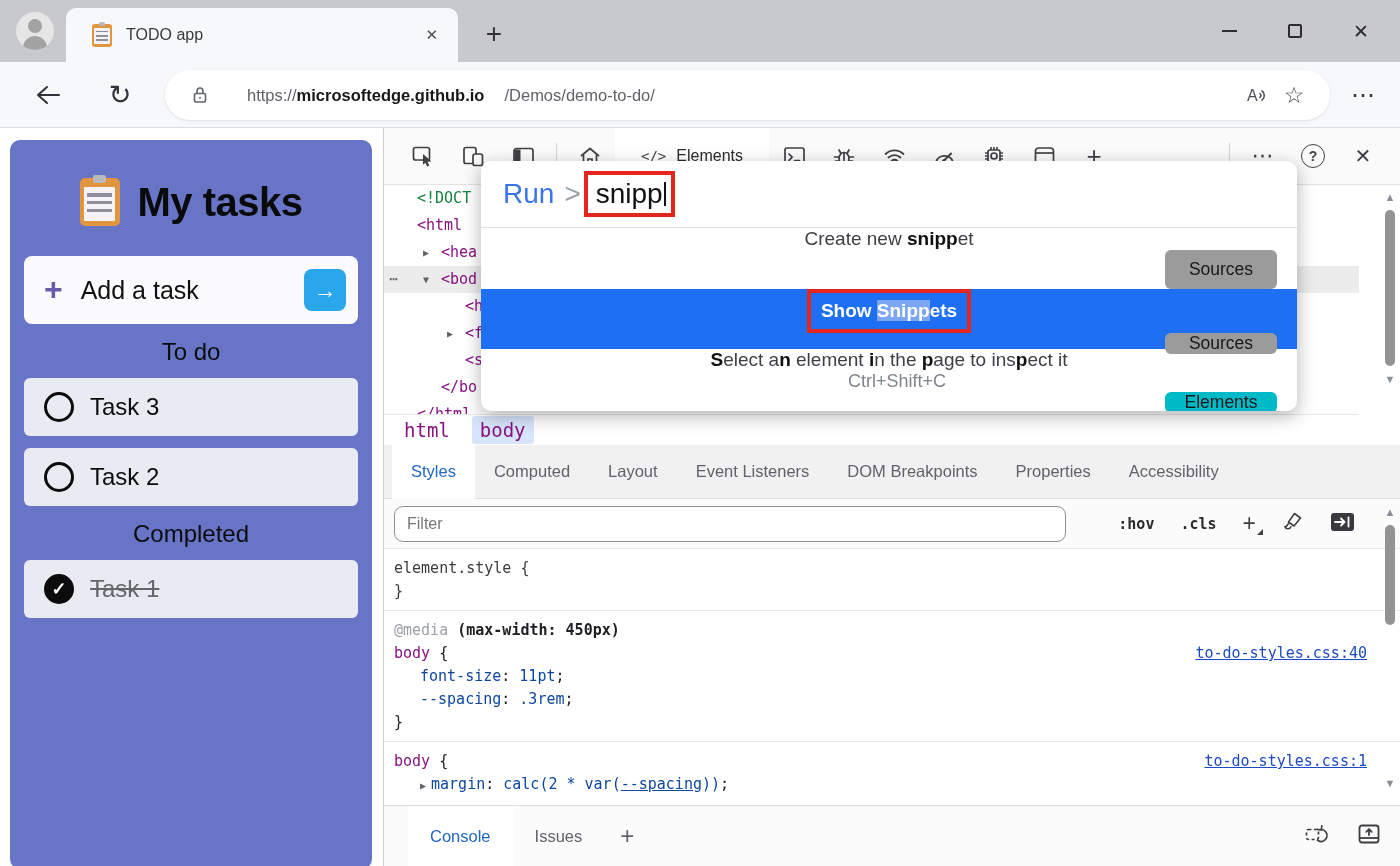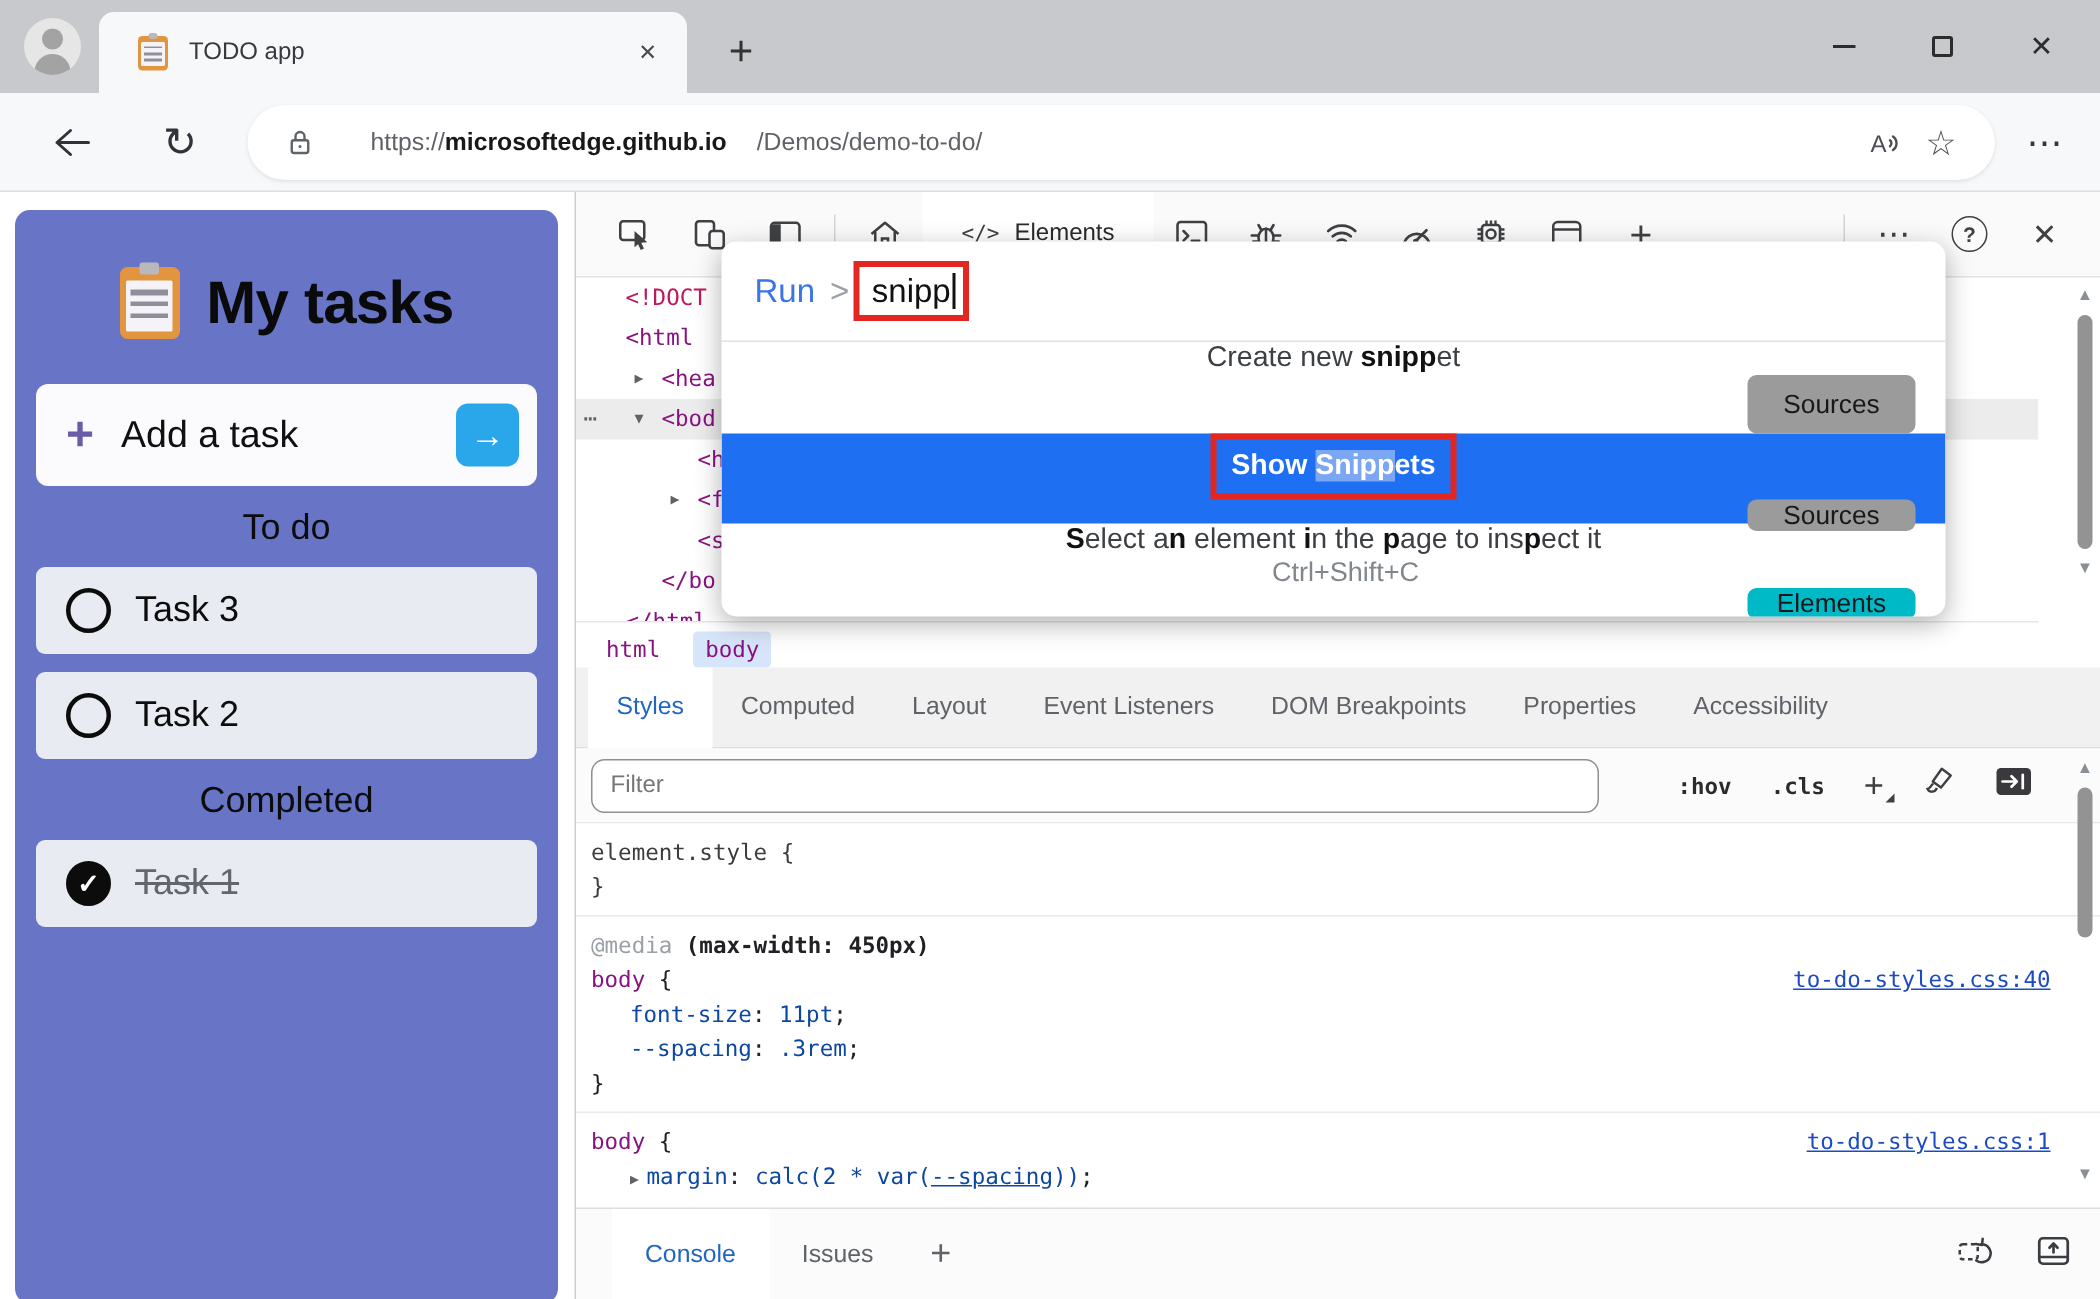--- a/index.html
+++ b/index.html
@@ -69,23 +69,23 @@
   .dt-dots{font-size:22px;letter-spacing:1px;}
   .help-circle{width:24px;height:24px;border:1.7px solid #3f4043;border-radius:50%;display:flex;align-items:center;justify-content:center;font-size:14px;font-weight:700;}
   .dt-close{font-size:20px;}
   
   .dom-tree{position:absolute;left:0;top:57px;width:975px;height:229px;overflow:hidden;font-family:"DejaVu Sans Mono",monospace;font-size:15px;}
   .dom-row{position:relative;height:27px;line-height:27px;white-space:nowrap;}
   .dom-row.selected{background:#ececec;}
   .dom-arrow{position:absolute;font-size:10px;color:#5f6368;top:0;}
   .dom-dots{position:absolute;left:5px;top:0;color:#5f6368;font-size:15px;letter-spacing:-1px;}
   .tok-tag{color:var(--tag_maroon,#881280);}
-  .tok-doctype{color:#be185d;}
-  
-  .crumbbar{position:absolute;left:0;top:286px;width:975px;height:31px;border-top:1px solid #e6e6e6;display:flex;align-items:flex-end;padding-left:12px;gap:14px;font-family:"DejaVu Sans Mono",monospace;font-size:15px;background:#fff;}
+  .tok-doctype{color:#15803d;}
+  
+  .crumbbar{position:absolute;left:0;top:286px;width:975px;height:31px;border-top:1px solid #e6e6e6;display:flex;align-items:center;padding-left:12px;gap:14px;font-family:"DejaVu Sans Mono",monospace;font-size:19px;background:#fff;}
   .crumb{color:var(--tag_maroon,#881280);padding:3px 8px;border-radius:3px;}
   .crumb.active{background:#d7e5fb;}
   
   .dt-tabs{position:absolute;left:0;top:317px;width:1017px;height:54px;background:#f1f1f2;border-bottom:1px solid #e0e0e0;display:flex;align-items:center;padding-left:8px;}
   .dt-tab{height:54px;display:flex;align-items:center;padding:0 19px;font-size:16.5px;color:#5f6368;white-space:nowrap;}
   .dt-tab.active{background:#fff;color:#2266c4;}
   
   .filter-row{position:absolute;left:0;top:371px;width:1017px;height:50px;background:#fbfbfb;border-bottom:1px solid #e9e9e9;display:flex;align-items:center;padding:0 46px 0 10px;}
   .filter-input{width:672px;height:36px;border:1px solid #8f9092;border-radius:9px;background:#fff;font-size:16px;padding:0 12px;color:#202124;font-family:"Liberation Sans",sans-serif;}
   .filter-input::placeholder{color:#767676;}
@@ -118,21 +118,21 @@
   #scroll-styles .vs-thumb{height:100px;margin-top:6px;}
   #scroll-styles .vs-arrow.down{margin-top:auto;}
   
   .drawer{position:absolute;left:0;top:677px;width:1017px;height:61px;background:#fbfbfb;border-top:1px solid #dddddd;display:flex;align-items:center;padding:0 20px 0 24px;}
   .drawer-tab{height:61px;display:flex;align-items:center;padding:0 22px;font-size:16.5px;color:#5f6368;}
   .drawer-tab.active{background:#fff;color:#2266c4;}
   .drawer-plus{font-size:24px;font-weight:300;color:#5f6368;margin-left:16px;}
   .drawer-right{margin-left:auto;display:flex;align-items:center;gap:28px;color:#3a3d41;}
   
   .palette{position:absolute;left:481px;top:161px;width:816px;height:250px;background:#fff;border-radius:10px;box-shadow:0 5px 18px rgba(0,0,0,.30);overflow:hidden;z-index:40;}
-  .pal-input{height:67px;display:flex;align-items:center;padding:0 22px;border-bottom:1px solid #e0e0e0;font-size:22px;}
+  .pal-input{height:67px;display:flex;align-items:center;padding:0 22px;border-bottom:1px solid #e0e0e0;font-size:28px;}
   .pal-mode{color:#3b76e9;}
   .pal-gt{color:#9aa0a6;margin:0 1px 0 10px;}
   .query-box{display:inline-flex;align-items:center;border:4px solid var(--annotation_red,#e3261f);padding:3px 5px 3px 8px;margin-left:2px;}
   .pal-query{color:#111;}
   .caret{display:inline-block;width:2px;height:24px;background:#111;margin-left:1px;}
   .pal-item{height:60.5px;display:flex;align-items:center;padding:0 20px;font-size:19px;color:#3c3f43;flex-direction:column;}
   .pal-item.selected{background:var(--selection_blue,#1f6ff2);color:#fff;}
   .pal-label{white-space:nowrap;}
   .pal-label .match-bold{font-weight:700;color:#111;}
   .pal-item.selected .pal-label{border:4px solid var(--annotation_red,#e3261f);padding:7px 10px;font-weight:700;}

